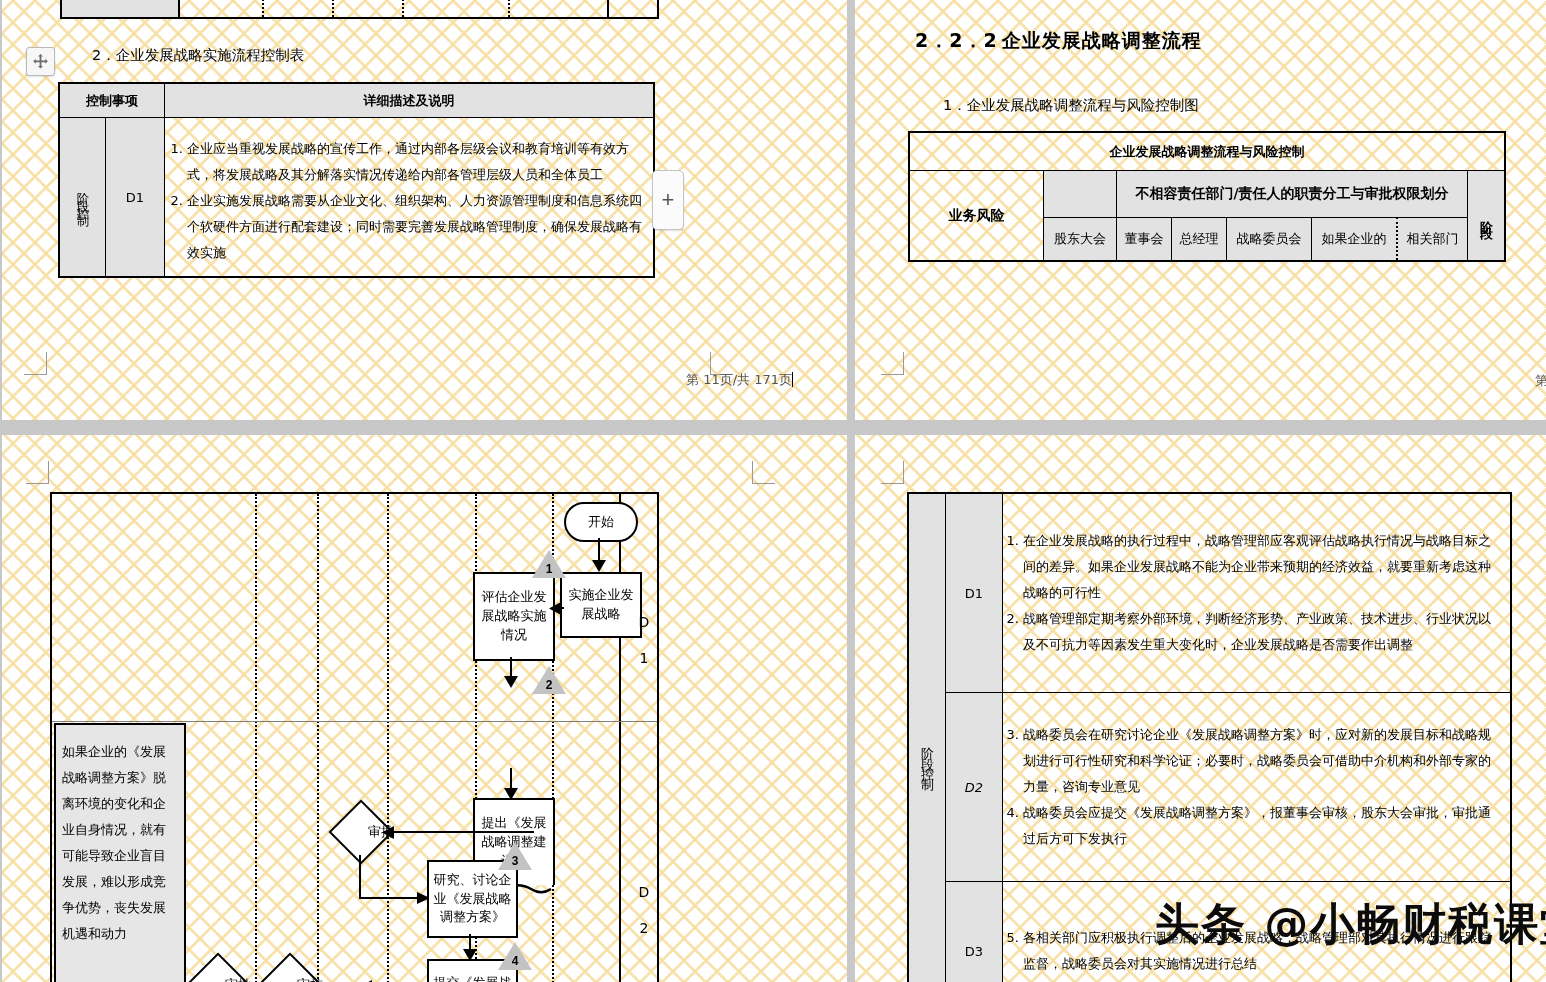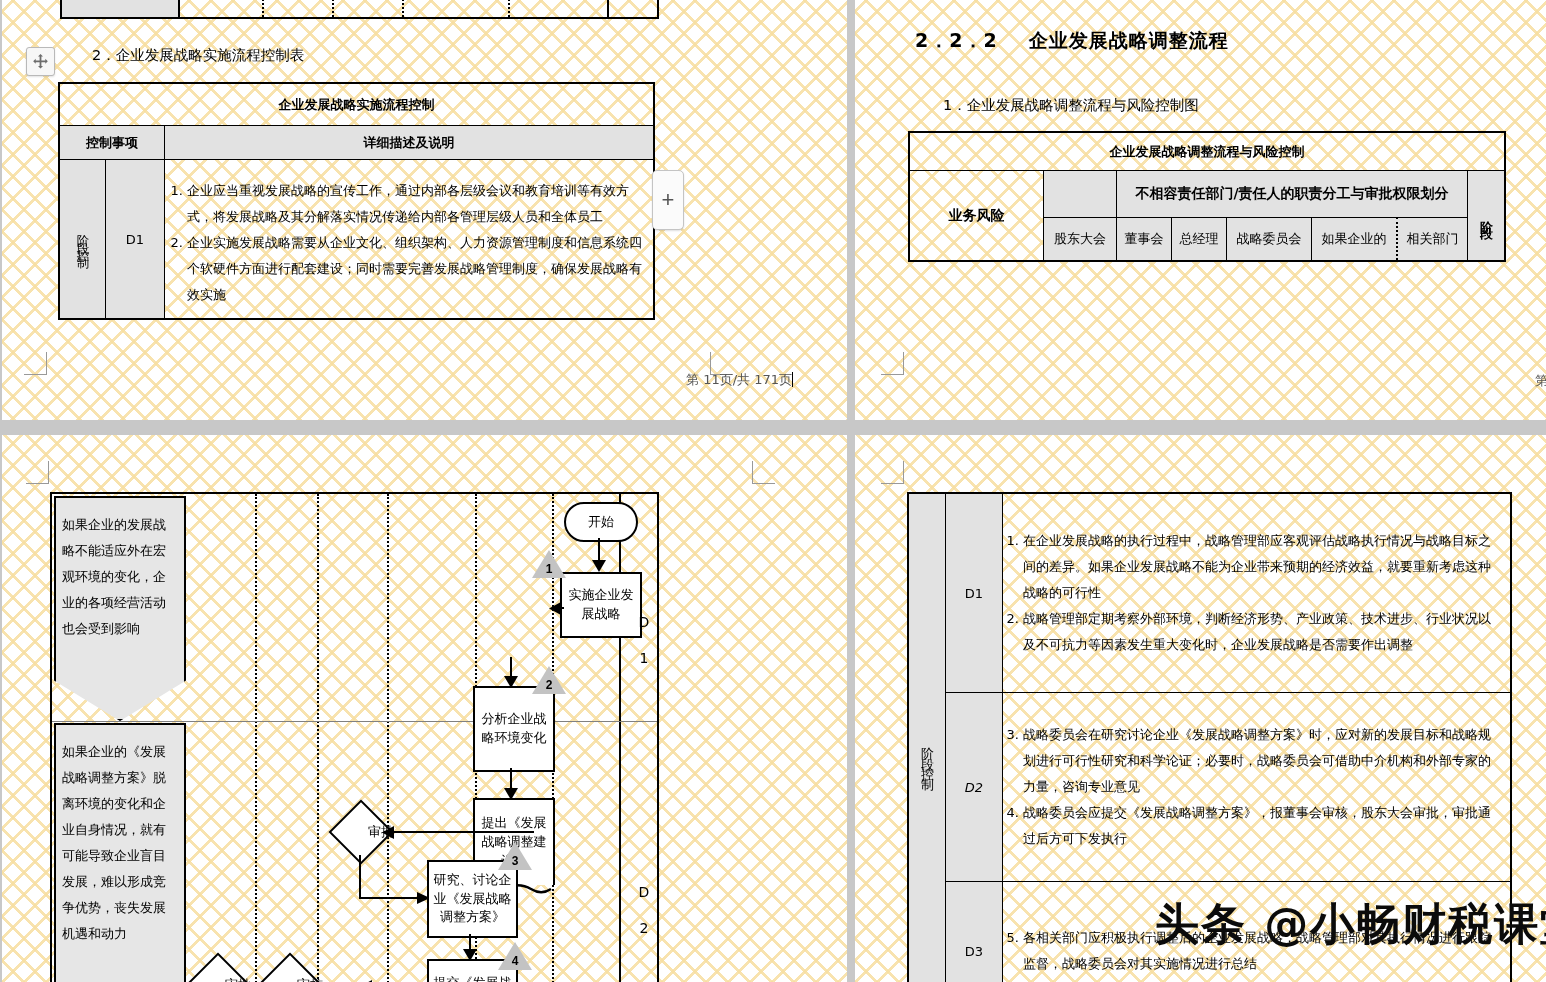--- a/index.html
+++ b/index.html
@@ -118,23 +118,20 @@
   <div class="move-handle" style="left:24px;top:55px;">
     <svg width="17" height="17" viewBox="0 0 17 17" aria-hidden="true">
       <path d="M8.5 1 L11 3.5 H9.4 V7.4 H13.3 V5.8 L15.8 8.3 L13.3 10.8 V9.2 H9.4 V13.1 H11 L8.5 15.6 L6 13.1 H7.6 V9.2 H3.7 V10.8 L1.2 8.3 L3.7 5.8 V7.4 H7.6 V3.5 H6 Z" fill="#6d6d6d"></path>
     </svg>
   </div>
 
   <div class="cn subhead" style="position:absolute;left:90px;top:54px;">2．企业发展战略实施流程控制表</div>
 
   <table class="doc outer-frame" style="position:absolute;left:56px;top:90px;width:597px;">
     <tbody>
-        <tr>
-      <td class="tbl-title" colspan="3" style="height:37px;">企业发展战略实施流程控制</td>
-    </tr>
     <tr>
       <td class="hdr" colspan="2" style="width:92px;height:29px;">控制事项</td>
       <td class="hdr" style="height:29px;">详细描述及说明</td>
     </tr>
     <tr>
       <td class="shade vtext" style="width:25px;font-size:12.5px;padding:10px 2px;">阶段控制</td>
       <td class="shade" style="width:50px;text-align:center;">D1</td>
       <td style="padding:16px 8px 8px 2px;">
         <ol class="rules">
           <li>企业应当重视发展战略的宣传工作，通过内部各层级会议和教育培训等有效方式，将发展战略及其分解落实情况传递给内部各管理层级人员和全体员工</li>
@@ -147,21 +144,21 @@
 
   <div class="plus-btn" style="left:650px;top:178px;">+</div>
 
   <div class="mark mk-br" style="left:22px;top:360px;"></div>
   <div class="mark mk-bl" style="left:708px;top:360px;"></div>
 
   <div class="footer-pg" style="left:684px;top:379px;"><span>第 11页/共 171页</span><span class="caret"></span></div>
 </div>
 
 <div class="page pg-tr">
-  <div style="position:absolute;left:60px;top:36px;display:flex;gap:31px;align-items:baseline;">
+  <div style="position:absolute;left:60px;top:36px;display:flex;gap:4px;align-items:baseline;">
     <span class="cn heading">2．2．2</span>
     <span class="cn heading">企业发展战略调整流程</span>
   </div>
 
   <div class="cn subhead" style="position:absolute;left:88px;top:104px;">1．企业发展战略调整流程与风险控制图</div>
 
   <table class="doc outer-frame" style="position:absolute;left:53px;top:139px;width:598px;">
     <tbody>
         <tr>
       <td class="tbl-title" colspan="8" style="height:33px;">企业发展战略调整流程与风险控制</td>
@@ -194,49 +191,48 @@
   <div class="flow" style="left:48px;top:57px;width:605px;height:500px;">
 
     <div class="lane" style="left:203px;"></div>
     <div class="lane" style="left:265px;"></div>
     <div class="lane" style="left:335px;"></div>
     <div class="lane" style="left:423px;"></div>
     <div class="lane" style="left:500px;"></div>
     <div class="lane-solid" style="left:567px;"></div>
     <div class="rowsep" style="top:227px;"></div>
 
-    <div class="risk pent" style="left:2px;top:2px;width:132px;height:225px;">如果企业的发展战略不能适应外在宏观环境的变化，企业的各项经营活动也会受到影响</div>
     <div class="risk" style="left:2px;top:229px;width:132px;height:269px;">如果企业的《发展战略调整方案》脱离环境的变化和企业自身情况，就有可能导致企业盲目发展，难以形成竞争优势，丧失发展机遇和动力</div>
 
     <div class="node term" style="left:512px;top:8px;width:70px;height:36px;">开始</div>
     <div class="ln" style="left:546px;top:44px;width:2px;height:27px;"></div>
     <svg style="position:absolute;left:540px;top:66px;" width="14" height="12">
         <polygon points="7,12 0,0 14,0" fill="#000"></polygon>
       </svg>
 
     <div class="node" style="left:508px;top:78px;width:78px;height:62px;flex-direction:column;">
       <span style="padding:0 4px;">实施企业发展战略</span>
     </div>
 
+    <div class="node" style="left:421px;top:78px;width:78px;height:85px;">
+      <span style="padding:0 4px;">评估企业发展战略实施情况</span>
+    </div>
     <div class="ln" style="left:503px;top:113px;width:9px;height:2px;"></div>
     <svg style="position:absolute;left:497px;top:108px;" width="12" height="13">
         <polygon points="0,6.5 12,0 12,13" fill="#000"></polygon>
       </svg>
     <div class="badge" style="left:480px;top:56px;">
         <i>1</i>
       </div>
 
     <div class="ln" style="left:458px;top:163px;width:2px;height:24px;"></div>
     <svg style="position:absolute;left:452px;top:182px;" width="14" height="12">
         <polygon points="7,12 0,0 14,0" fill="#000"></polygon>
       </svg>
 
-    <div class="node" style="left:421px;top:192px;width:78px;height:82px;">
-      <span style="padding:0 4px;">分析企业战略环境变化</span>
-    </div>
     <div class="badge" style="left:480px;top:172px;">
         <i>2</i>
       </div>
 
     <div class="ln" style="left:458px;top:274px;width:2px;height:26px;"></div>
     <svg style="position:absolute;left:452px;top:294px;" width="14" height="12">
         <polygon points="7,12 0,0 14,0" fill="#000"></polygon>
       </svg>
 
     <div class="node" style="left:421px;top:304px;width:78px;height:85px;border-bottom:none;">

